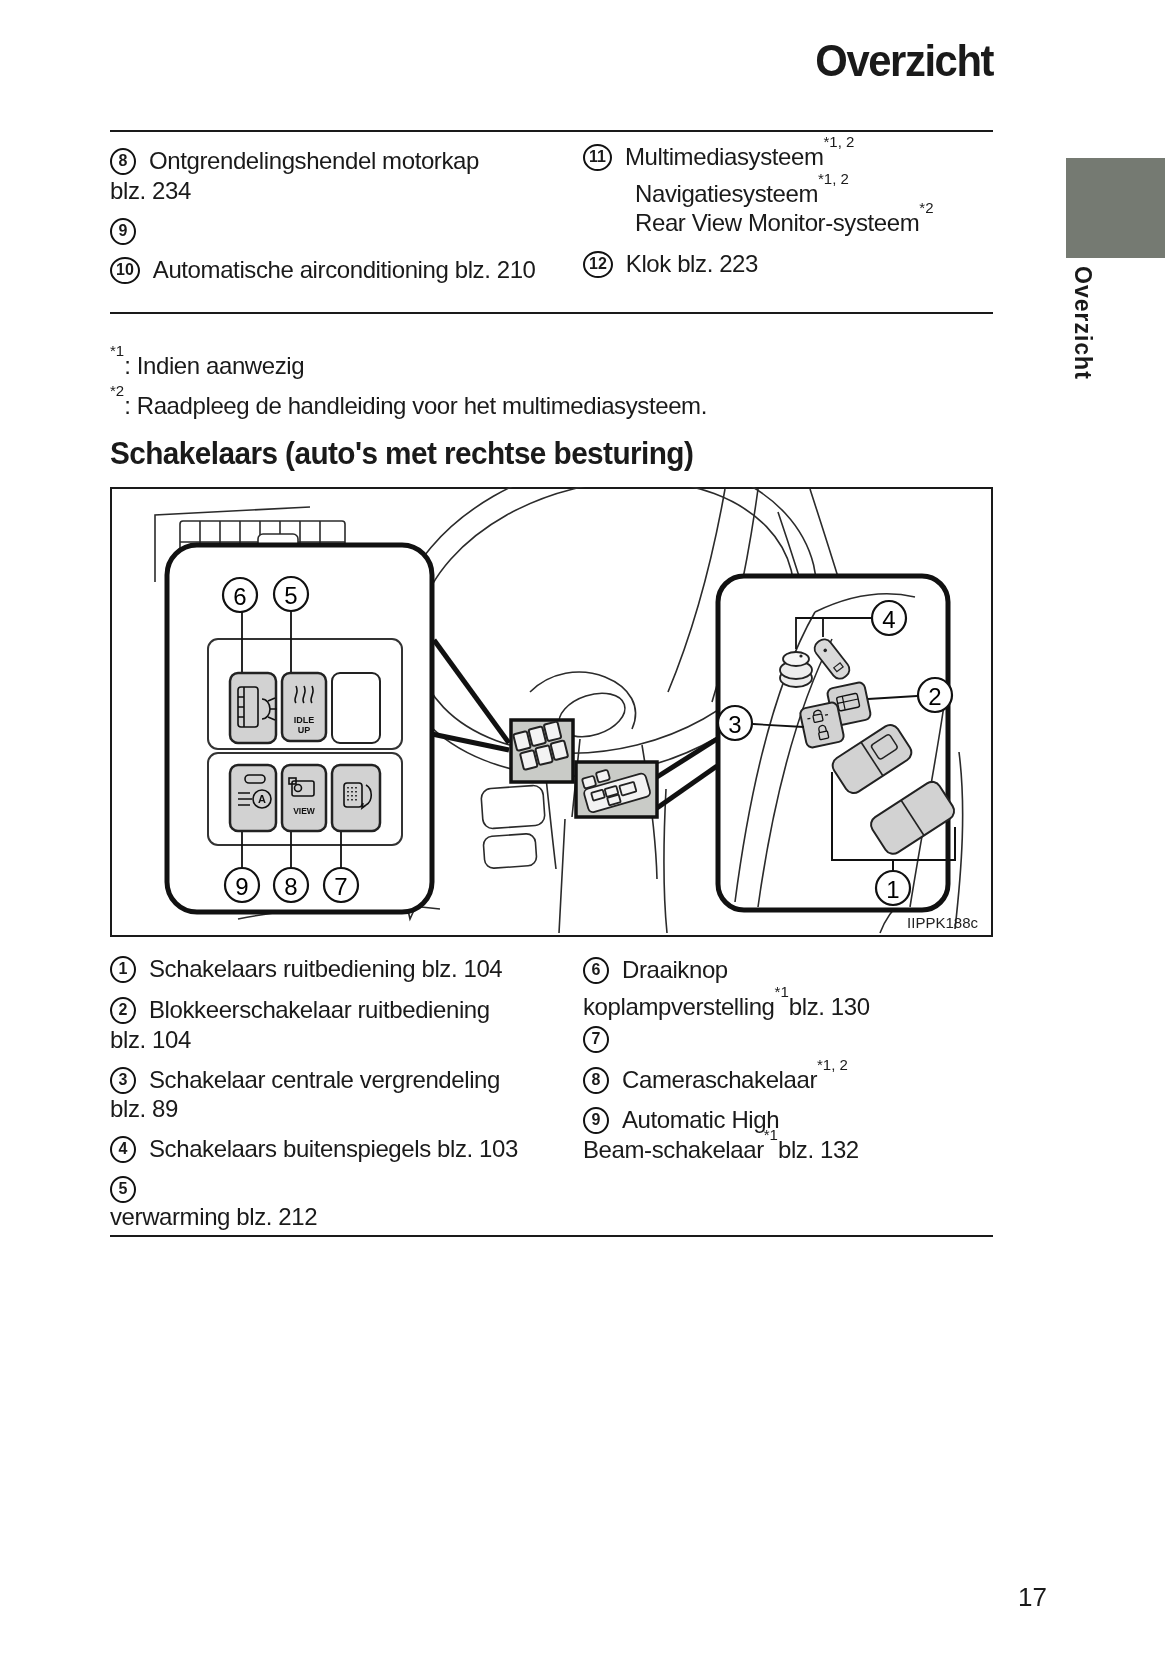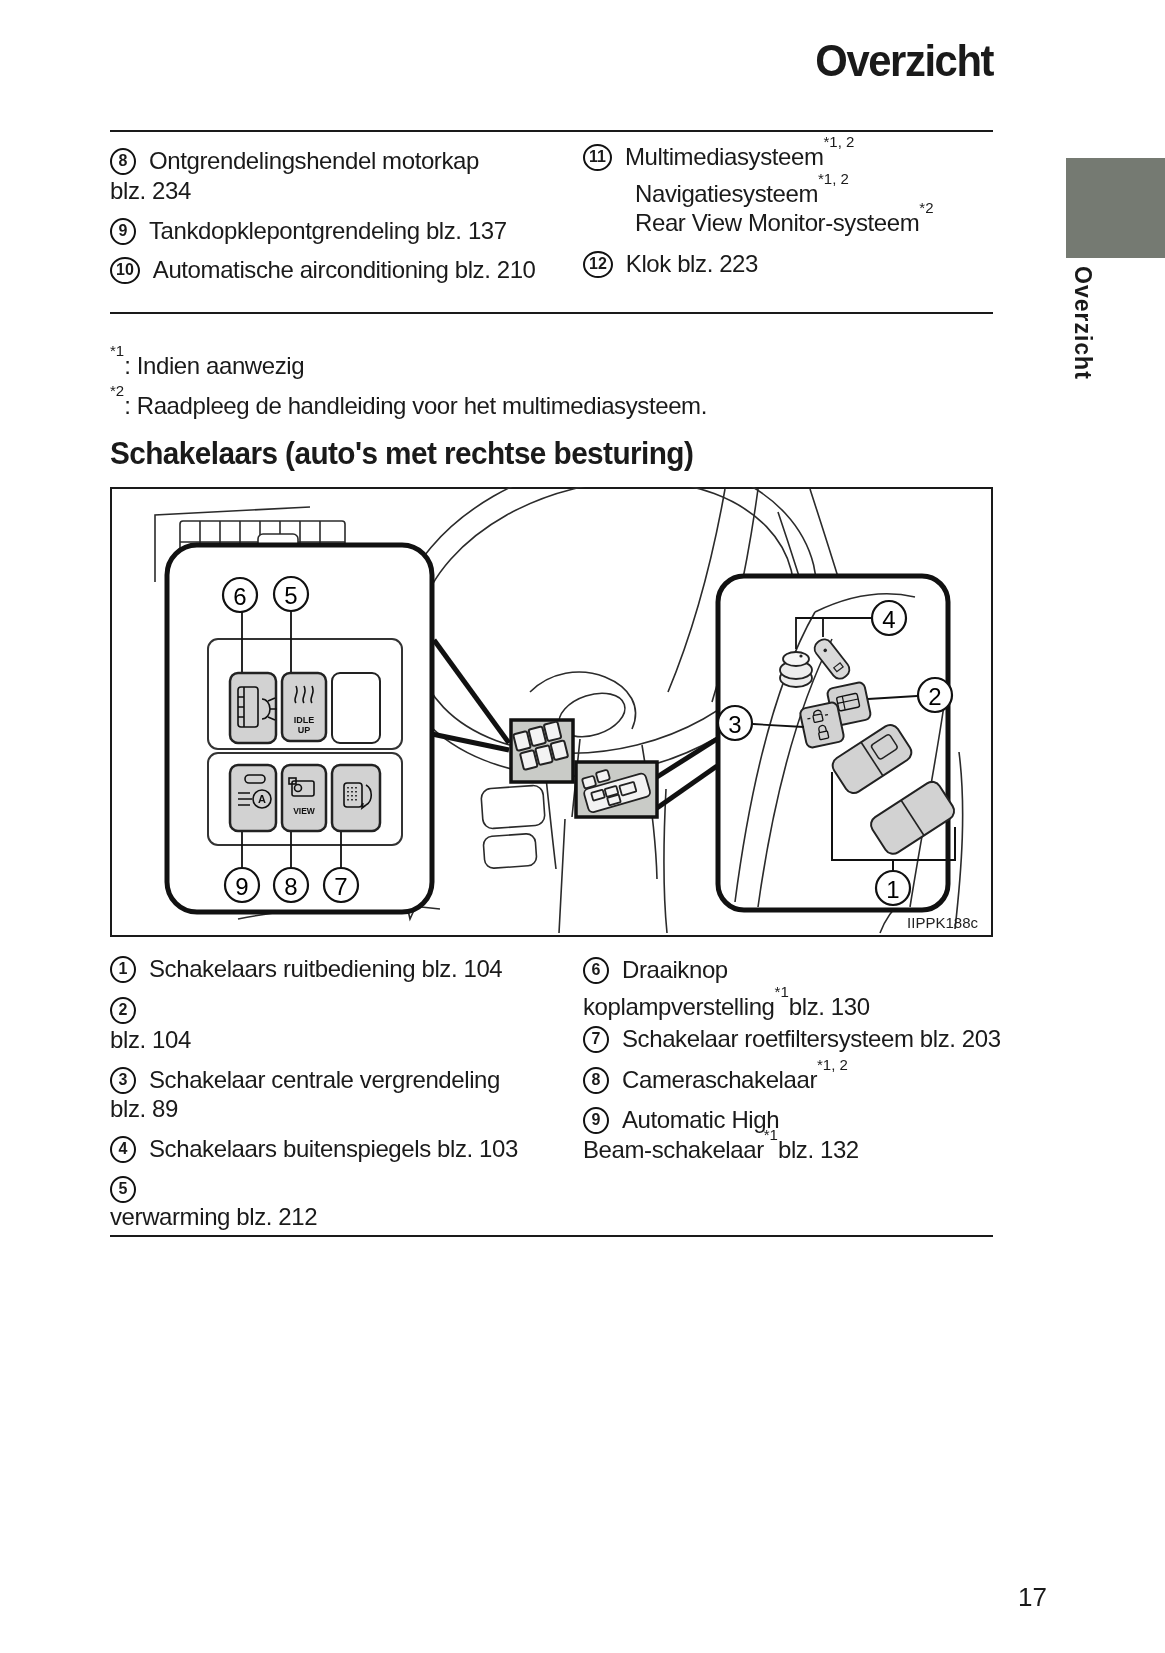--- a/index.html
+++ b/index.html
@@ -53,21 +53,20 @@
 
 <div class="abs row" style="left:110px;top:146px">
   <span class="badge">8</span>
   <span>Ontgrendelingshendel motorkap</span>
 </div>
 <div class="abs row cont" style="left:110px;top:176px">
   <span>blz. 234</span>
 </div>
 <div class="abs row" style="left:110px;top:216px">
   <span class="badge">9</span>
-  <span>Tankdopklepontgrendeling blz. 137</span>
 </div>
 <div class="abs row" style="left:110px;top:255px">
   <span class="badge">10</span>
   <span>Automatische airconditioning blz. 210</span>
 </div>
 
 <div class="abs row" style="left:583px;top:142px">
   <span class="badge">11</span>
   <span><span>Multimediasysteem</span><sup class="fn">*1, 2</sup></span>
 </div>
@@ -318,20 +317,21 @@
   <text x="868" y="441" text-anchor="end" font-size="15" fill="#222">IIPPK188c</text>
 </svg>
 </div>
 
 <div class="abs row" style="left:110px;top:954px">
   <span class="badge">1</span>
   <span>Schakelaars ruitbediening blz. 104</span>
 </div>
 <div class="abs row" style="left:110px;top:995px">
   <span class="badge">2</span>
+  <span>Blokkeerschakelaar ruitbediening</span>
 </div>
 <div class="abs row cont" style="left:110px;top:1025px">
   <span>blz. 104</span>
 </div>
 <div class="abs row" style="left:110px;top:1065px">
   <span class="badge">3</span>
   <span>Schakelaar centrale vergrendeling</span>
 </div>
 <div class="abs row cont" style="left:110px;top:1094px">
   <span>blz. 89</span>
@@ -349,21 +349,20 @@
 
 <div class="abs row" style="left:583px;top:955px">
   <span class="badge">6</span>
   <span>Draaiknop</span>
 </div>
 <div class="abs row cont" style="left:583px;top:992px">
   <span><span>koplampverstelling</span><sup class="fn">*1</sup><span>blz. 130</span></span>
 </div>
 <div class="abs row" style="left:583px;top:1024px">
   <span class="badge">7</span>
-  <span>Schakelaar roetfiltersysteem blz. 203</span>
 </div>
 <div class="abs row" style="left:583px;top:1065px">
   <span class="badge">8</span>
   <span><span>Cameraschakelaar</span><sup class="fn">*1, 2</sup></span>
 </div>
 <div class="abs row" style="left:583px;top:1105px">
   <span class="badge">9</span>
   <span>Automatic High</span>
 </div>
 <div class="abs row cont" style="left:583px;top:1135px">

